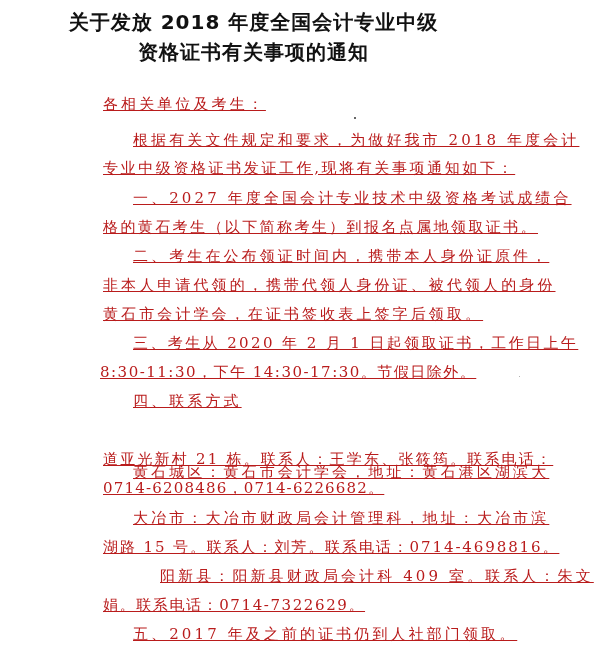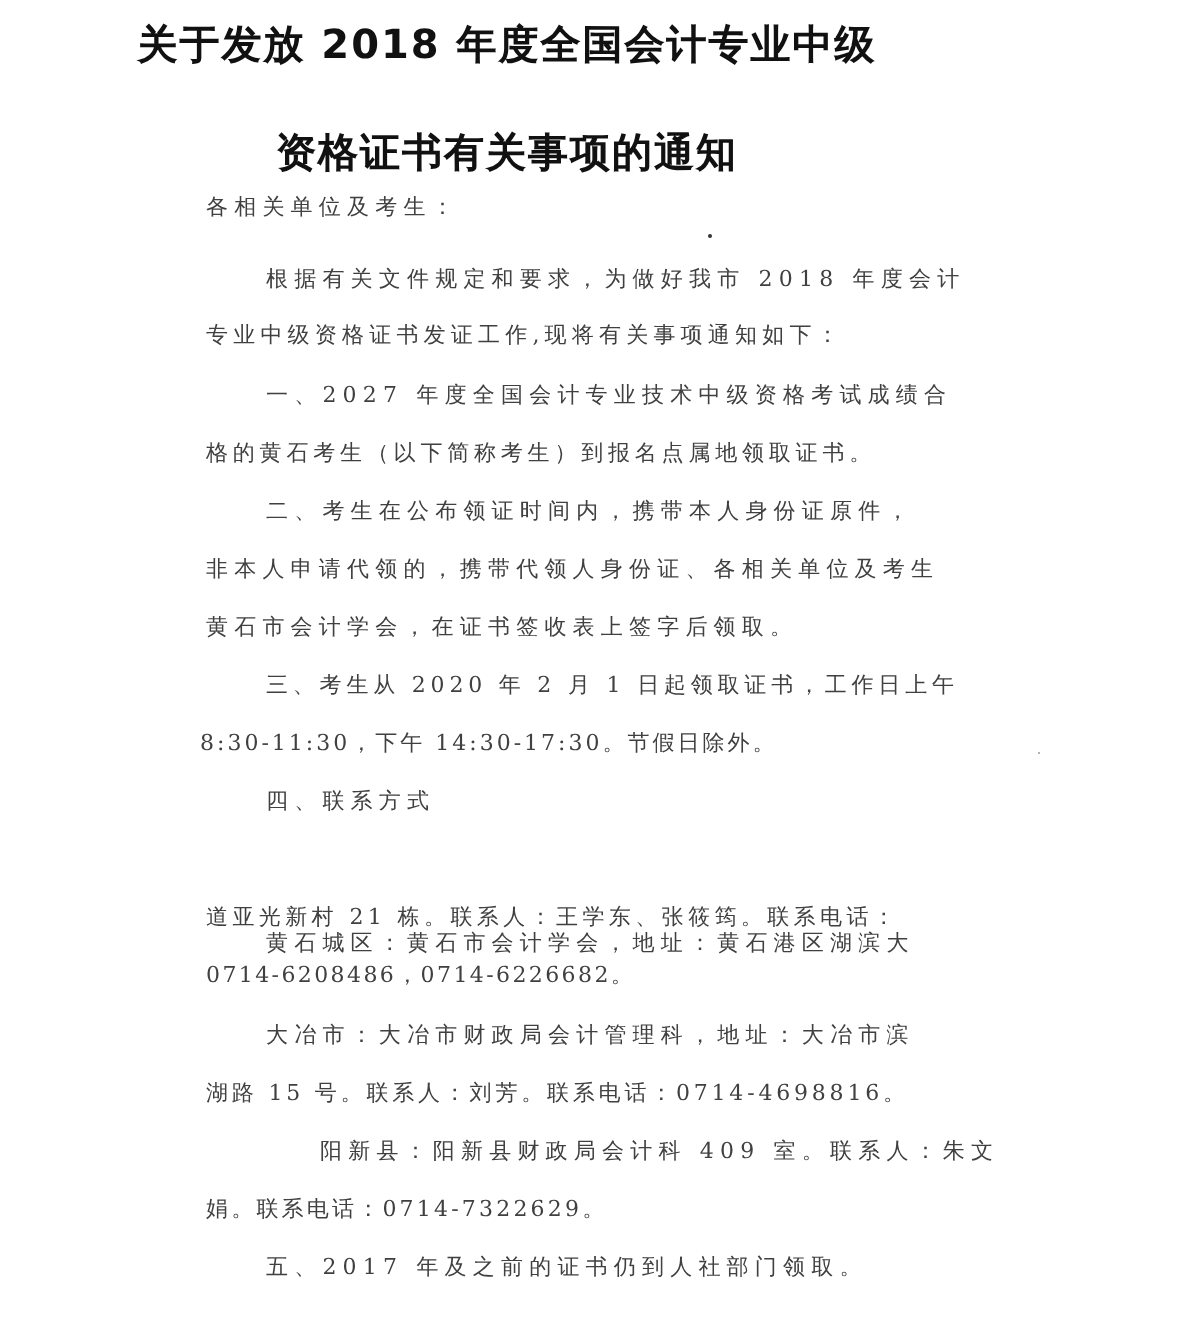--- a/index.html
+++ b/index.html
@@ -20,29 +20,30 @@
       left: 0;
       width: 507px;
       text-align: center;
       font-family: "DejaVu Sans", "Liberation Sans", sans-serif;
       font-weight: bold;
       font-size: 20px;
       letter-spacing: 1px;
       color: #111;
     }
     .title-1 { top: 9px; }
-    .title-2 { top: 39px; margin-top: 24px; }
+    .title-2 { top: 39px; }
     .line {
       position: absolute;
       left: 103px;
-      font-size: 11px;
+      font-size: 15px;
       letter-spacing: 3.1px;
       white-space: nowrap;
-      color: #404040;
+      color: #b91c1c;
       line-height: 20px;
+      text-decoration: underline;
     }
     .indent { left: 133px; }
     .salutation { left: 103px; top: 94px; }
     .dot {
       position: absolute;
       width: 2px;
       height: 2px;
       background: #333;
       border-radius: 1px;
     }
@@ -59,21 +60,21 @@
   <div class="dot" style="left:354px; top:117px;"></div>
   <div class="dot" style="left:519px; top:376px; width:1px; height:1px; background:#999;"></div>
 
   <div class="line indent" style="top: 130px;">根据有关文件规定和要求，为做好我市 2018 年度会计</div>
   <div class="line" style="top: 158px; letter-spacing: 2.6px;">专业中级资格证书发证工作,现将有关事项通知如下：</div>
 
   <div class="line indent" style="top: 188px;">一、2027 年度全国会计专业技术中级资格考试成绩合</div>
   <div class="line" style="top: 217px; letter-spacing: 2.4px;">格的黄石考生（以下简称考生）到报名点属地领取证书。</div>
 
   <div class="line indent" style="top: 246px;">二、考生在公布领证时间内，携带本人身份证原件，</div>
-  <div class="line" style="top: 275px;">非本人申请代领的，携带代领人身份证、各相关单位及考生</div>
+  <div class="line" style="top: 275px;">非本人申请代领的，携带代领人身份证、被代领人的身份</div>
   <div class="line" style="top: 304px;">黄石市会计学会，在证书签收表上签字后领取。</div>
 
   <div class="line indent" style="top: 333px; letter-spacing: 2.4px;">三、考生从 2020 年 2 月 1 日起领取证书，工作日上午</div>
   <div class="line" style="top: 362px; left: 100px; letter-spacing: 1.5px;">8:30-11:30，下午 14:30-17:30。节假日除外。</div>
 
   <div class="line indent" style="top: 391px;">四、联系方式</div>
 
   <div class="line indent" style="top: 420px; margin-top: 42px;">黄石城区：黄石市会计学会，地址：黄石港区湖滨大</div>
   <div class="line" style="top: 449px; letter-spacing: 2.2px;">道亚光新村 21 栋。联系人：王学东、张筱筠。联系电话：</div>
   <div class="line" style="top: 478px; letter-spacing: 1.2px;">0714-6208486，0714-6226682。</div>

